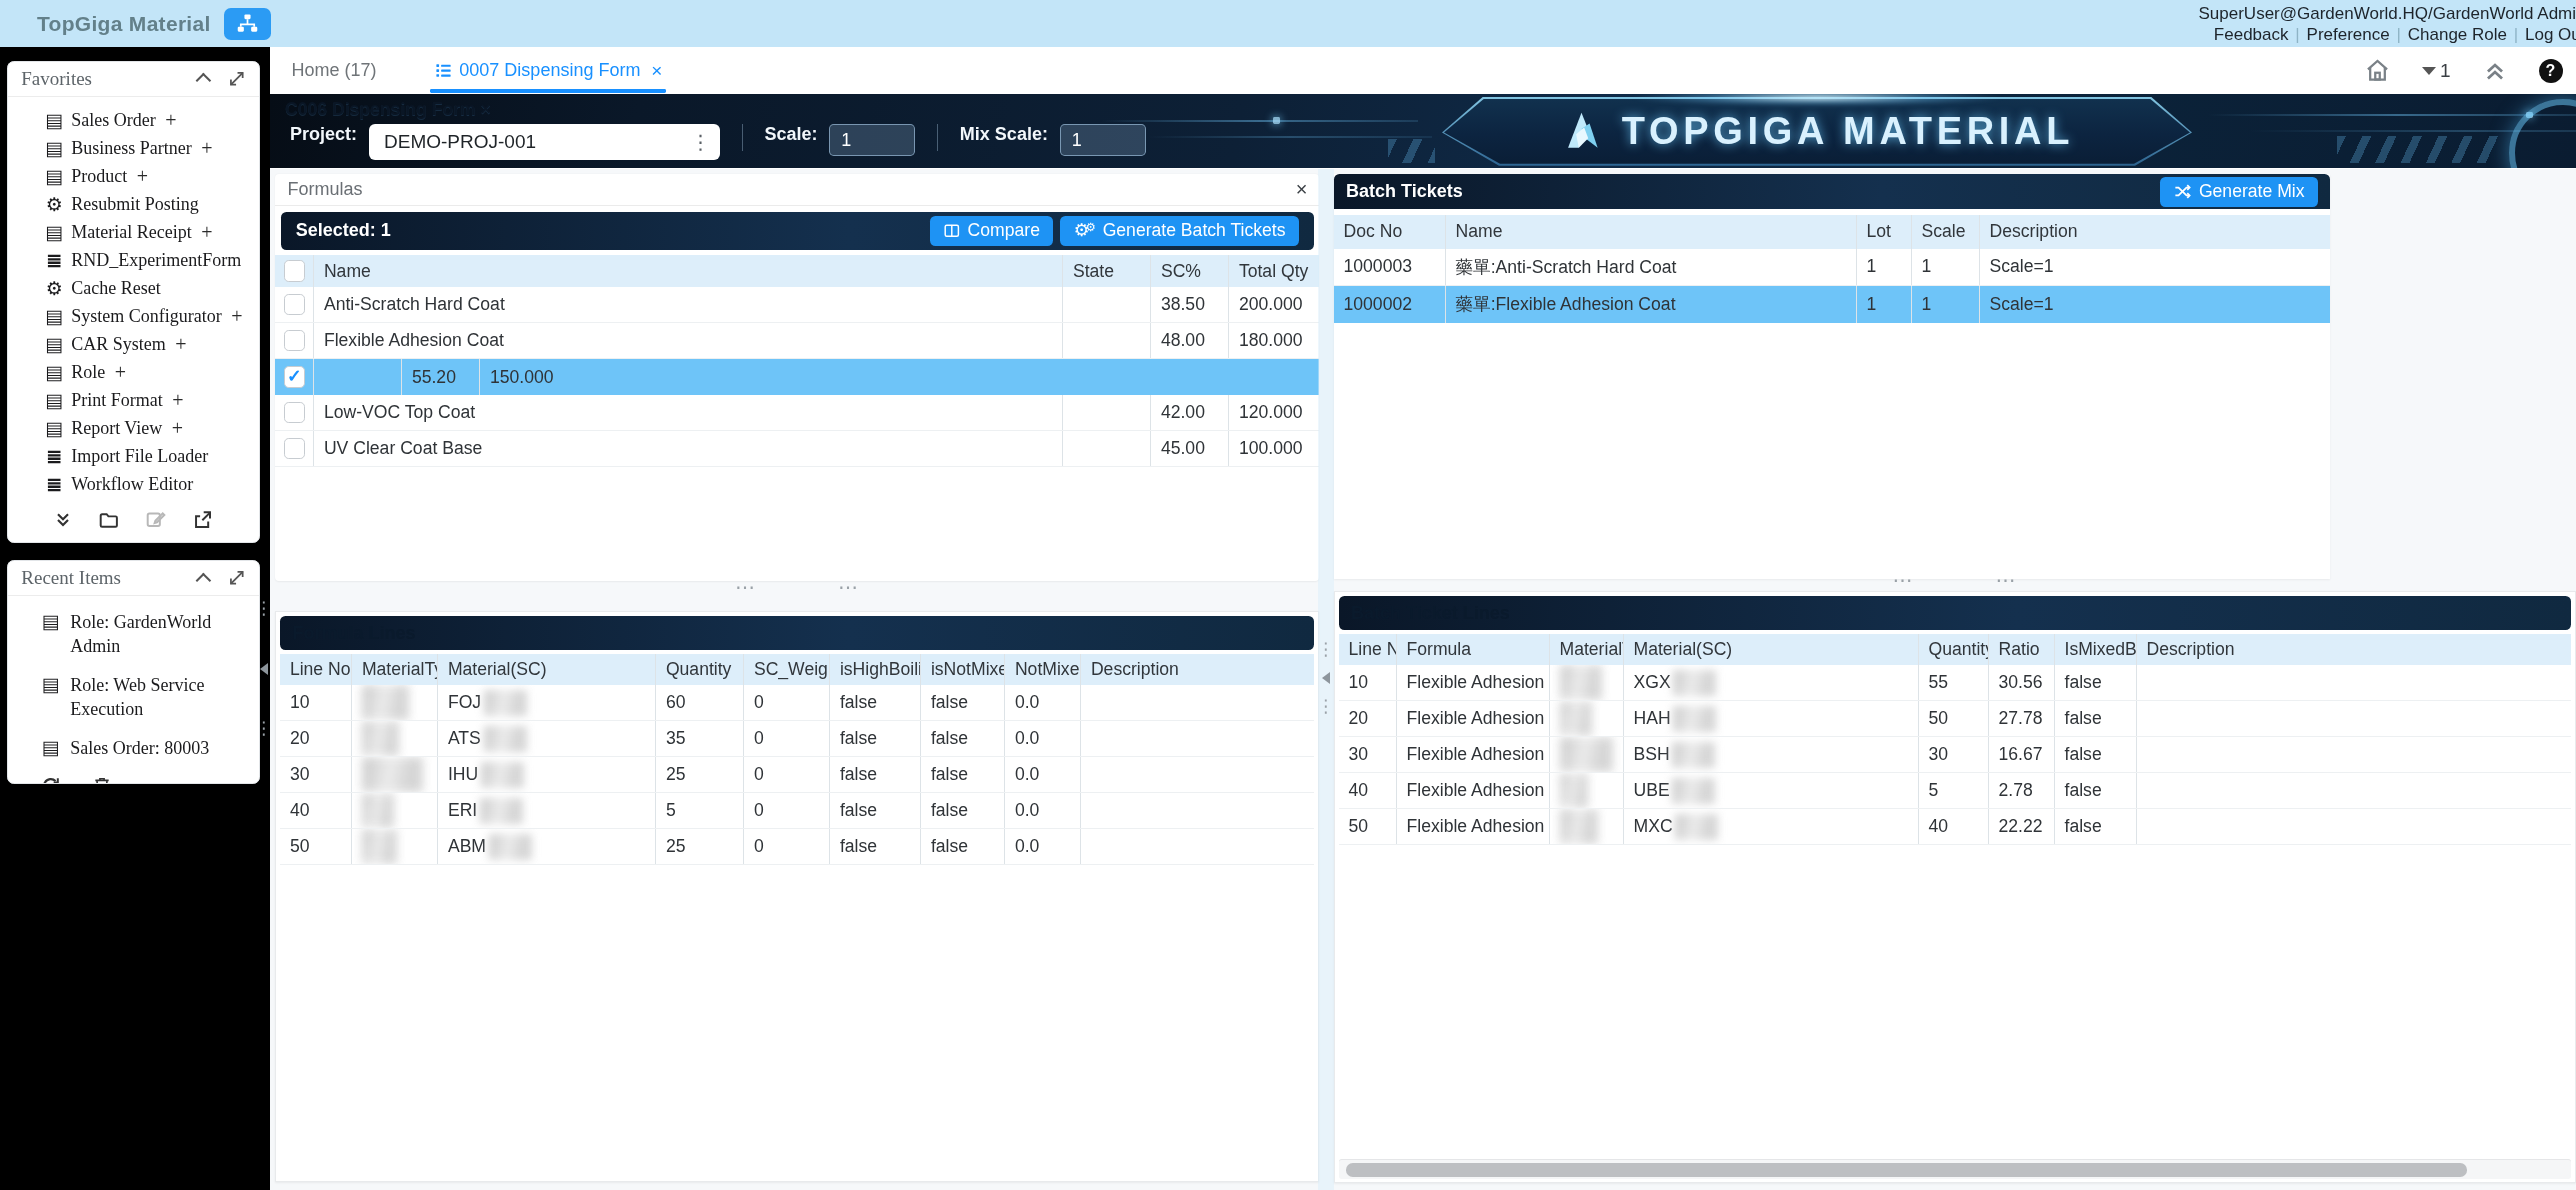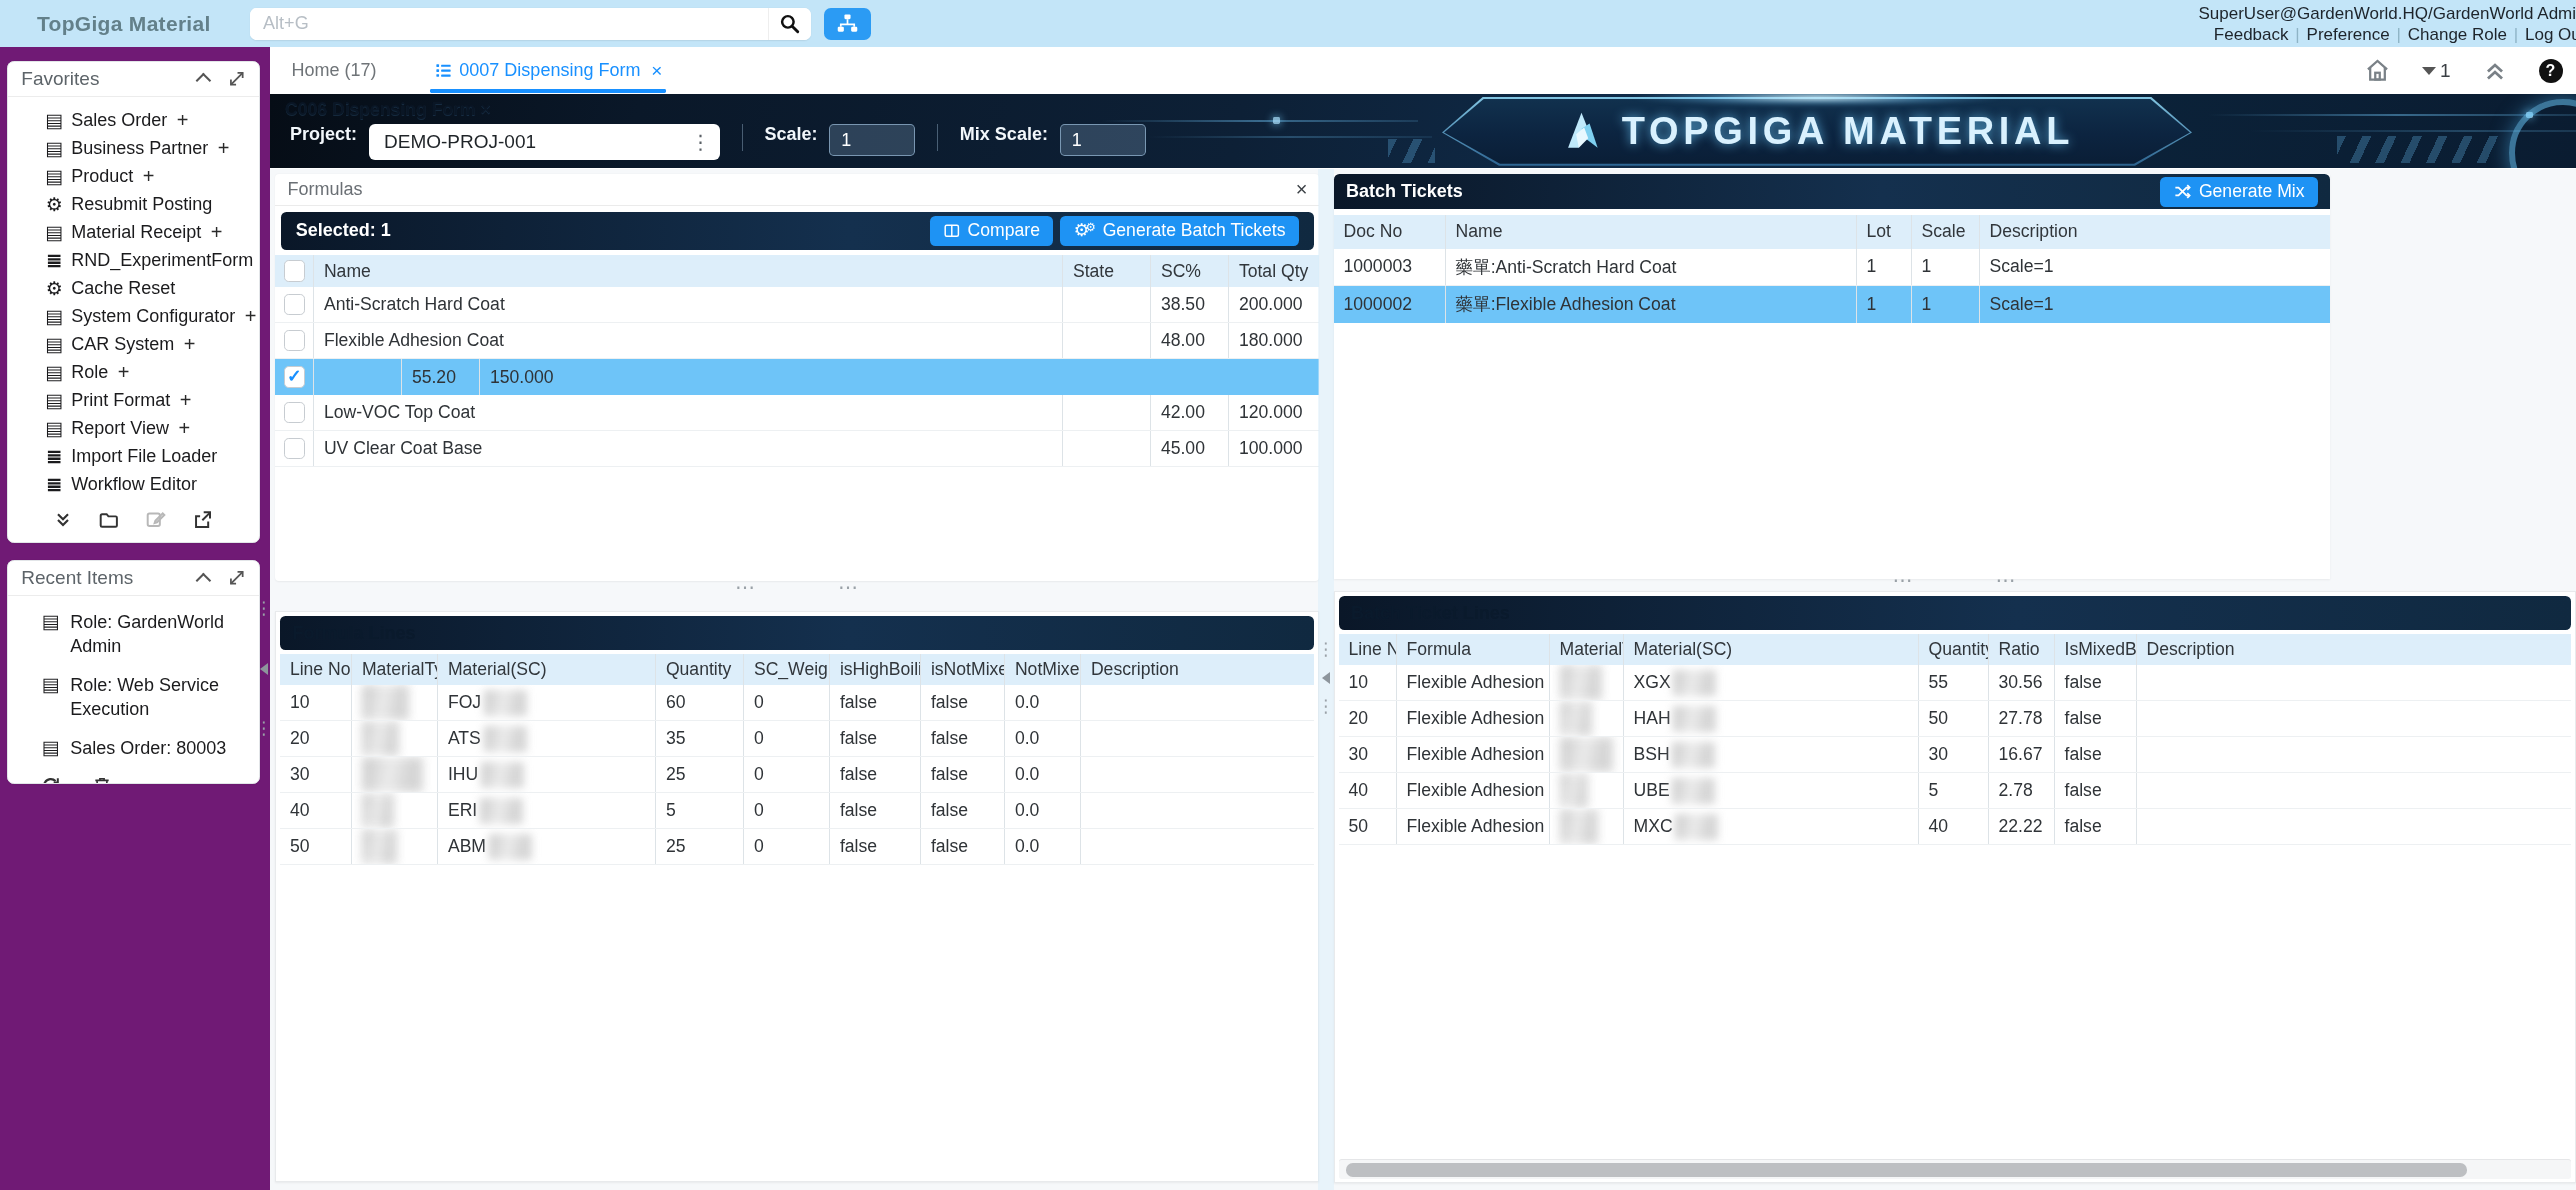--- a/index.html
+++ b/index.html
@@ -12,21 +12,21 @@
   .searchwrap { margin-left:39px; display:flex; align-items:stretch; height:32px; width:561px; background:#fff; border-radius:6.8px; overflow:hidden; box-shadow:0 0.7px 1.4px rgba(0,0,0,.08); }
   .searchinput { flex:1; border:none; outline:none; font-size:18px; padding:0 13.5px; color:#333; font-family:"Liberation Sans",sans-serif; }
   .searchinput::placeholder { color:#b7bec5; }
   .searchbtn { width:43px; display:flex; align-items:center; justify-content:center; background:#fff; border-left:0.7px solid #eee; cursor:pointer; }
   .orgbtn { margin-left:13.5px; width:47px; height:32px; border-radius:6.8px; background:#2b9bf4; display:flex; align-items:center; justify-content:center; }
   .userblock { position:absolute; right:-9.5px; top:2.7px; text-align:right; line-height:21px; font-size:17px; color:#1d242b; white-space:nowrap; }
   .userlinks span.pipe { color:#8fb4c6; margin:0 6.8px; }
   .userlinks a { color:#1d242b; text-decoration:none; }
 
   
-  .sidebar { position:absolute; left:0; top:47px; width:270px; height:1143px; background:#701a75; }
+  .sidebar { position:absolute; left:0; top:47px; width:270px; height:1143px; background:#000000;font-family:Liberation Serif, serif; }
   .card { background:#fff; border:0.7px solid #e2e5e8; border-radius:6.8px; box-shadow:0 0.7px 2px rgba(0,0,0,.05); position:absolute; left:6.8px; width:253px; overflow:hidden; }
   .card-favorites { top:13.5px; height:482px; }
   .card-recent { top:513px; height:224px; }
   .card-head { height:35px; display:flex; align-items:center; padding:0 13.5px; border-bottom:0.7px solid #ececec; }
   .card-title { color:#5d6469; font-size:19px; flex:1; }
   .card-head .hicon { color:#555; margin-left:19px; cursor:pointer; display:flex; }
   .chev { width:10.8px; height:10.8px; border-left:2px solid #555; border-top:2px solid #555; transform:rotate(45deg); margin-top:4px; }
   .fav-list { padding-top:9.5px; }
   .fav-item { height:28px; display:flex; align-items:center; padding-left:35px; cursor:pointer; white-space:nowrap; }
   .fav-item .gicon { width:23px; font-size:19px; color:#1b1b1d; margin-right:5.4px; text-align:center; }
@@ -169,31 +169,20 @@
   .hscroll { position:absolute; left:4px; right:4px; bottom:2.7px; height:20px; background:#f5f6f7; border-top:0.7px solid #e5e6e8; border-radius:2.7px; }
   .hthumb { position:absolute; left:6.8px; top:2.7px; width:1121px; height:14px; background:#bdbfc2; border-radius:6.8px; cursor:grab; }
 
   svg { display:block; }
 </style>
 </head>
 <body>
 
 <div class="topbar">
   <div class="brand">TopGiga Material</div>
-  <div class="searchwrap">
-    <input class="searchinput" placeholder="Alt+G" style="">
-    <div class="searchbtn">
-      <span>
-        <svg width="23" height="23" viewBox="0 0 24 24">
-            <circle cx="10.3" cy="10.3" r="6" fill="none" stroke="#111" stroke-width="2.6"></circle>
-            <line x1="14.8" y1="14.8" x2="20.6" y2="20.6" stroke="#111" stroke-width="3" stroke-linecap="round"></line>
-          </svg>
-      </span>
-    </div>
-  </div>
   <div class="orgbtn">
     <span>
       <svg width="23" height="23" viewBox="0 0 24 24">
           <rect x="8.8" y="2.5" width="6.4" height="5" rx="1.2" fill="#fff"></rect>
           <rect x="1.8" y="15.5" width="6.4" height="5" rx="1.2" fill="#fff"></rect>
           <rect x="15.8" y="15.5" width="6.4" height="5" rx="1.2" fill="#fff"></rect>
           <path d="M12 7.5v3.5M5 15.5V13h14v2.5M12 11v2" stroke="#fff" stroke-width="1.8" fill="none"></path>
         </svg>
     </span>
   </div>

